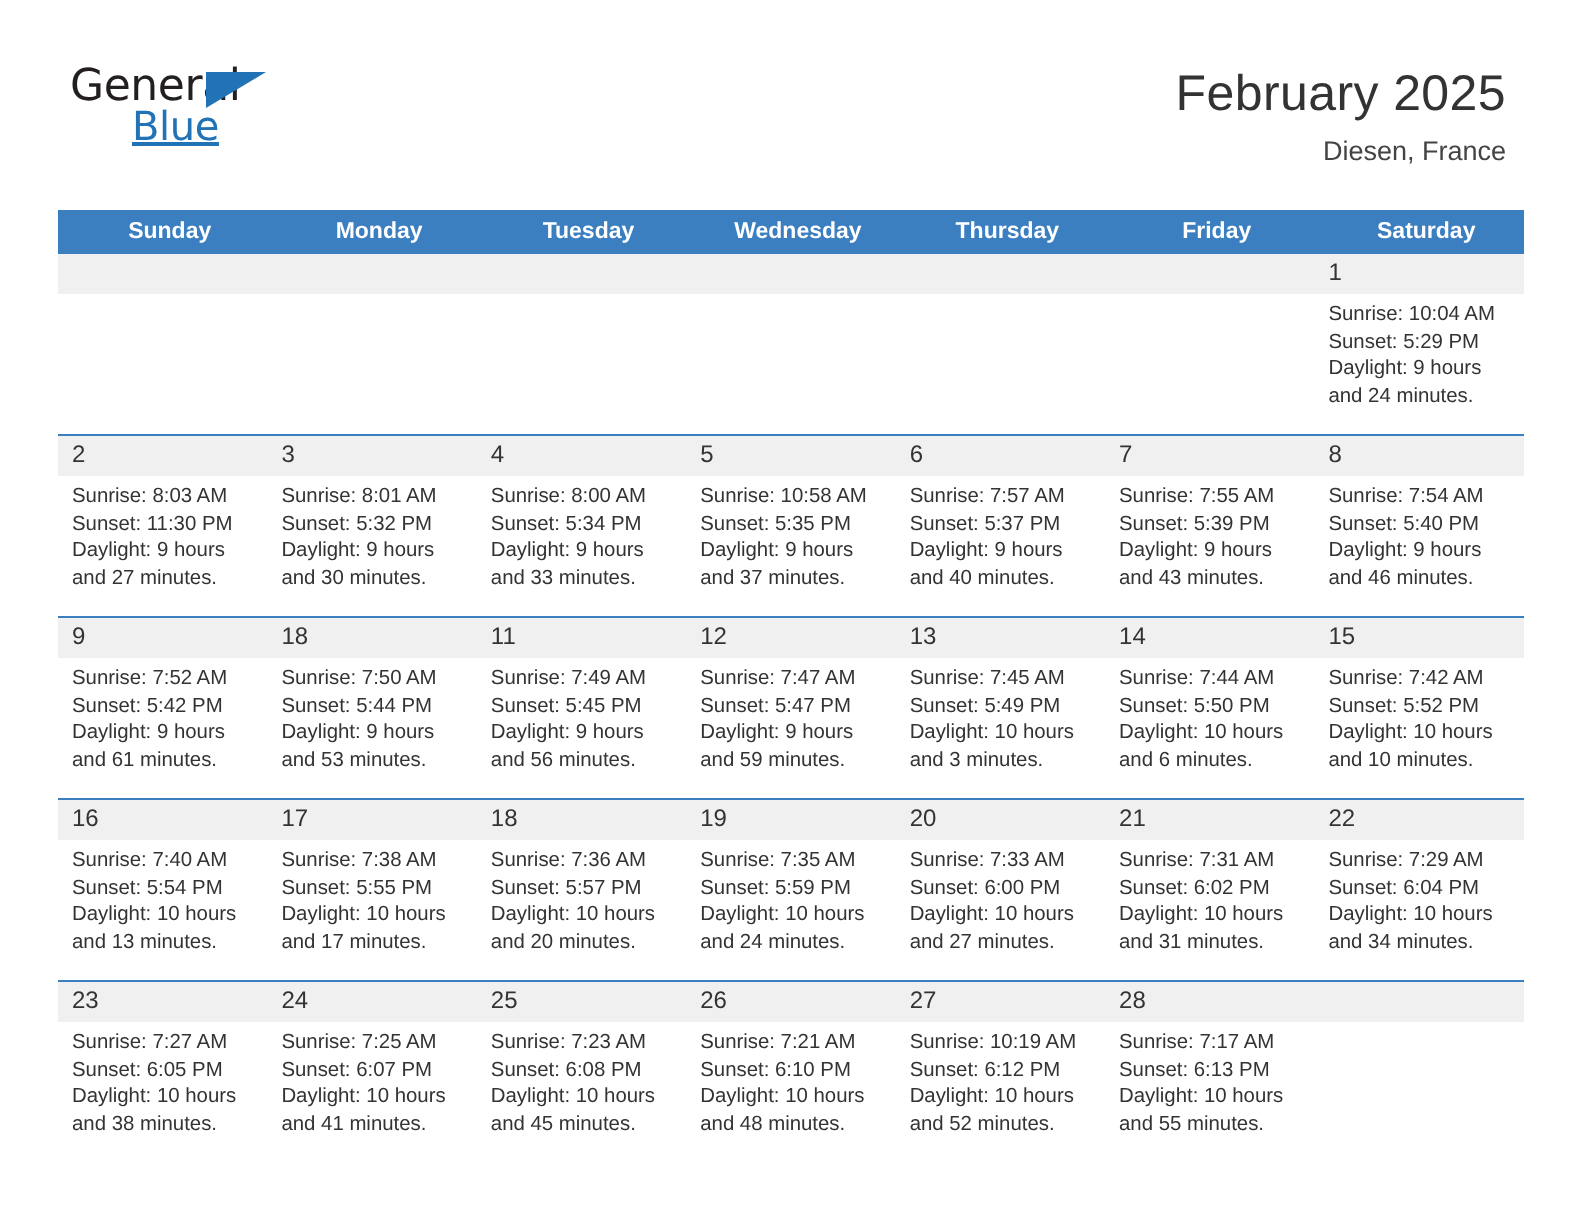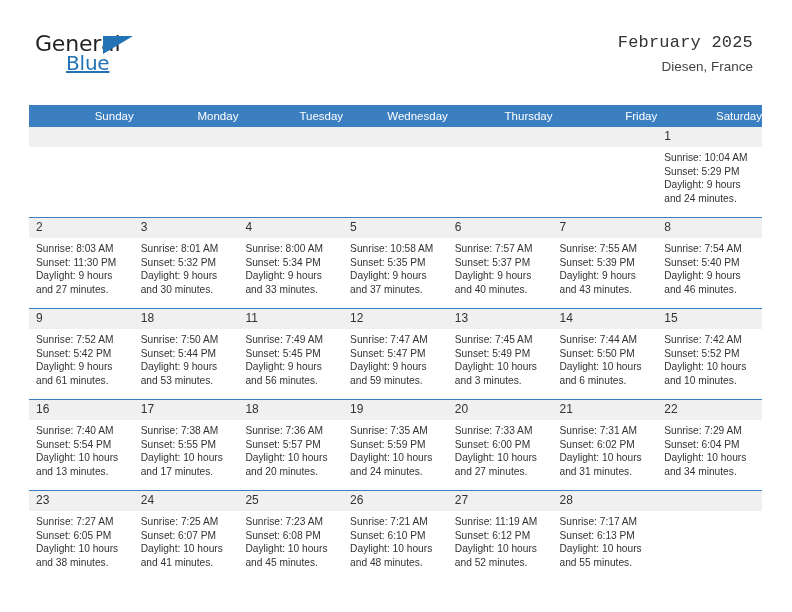--- a/index.html
+++ b/index.html
@@ -67,23 +67,23 @@
     height: 0;
     border-left: 30px solid #2272b6;
     border-bottom: 18px solid transparent;
   }
 
   .title-block {
     text-align: right;
     padding-top: 1px;
   }
   .cal-title {
-    font-size: 17px;
+    font-size: 25px;
     color: #333333;
-    font-family: Liberation Mono, monospace;
+    font-family: Liberation Sans, sans-serif;
     line-height: 1.1;
     letter-spacing: 0.2px;
   }
   .cal-subtitle {
     margin-top: 7px;
     font-size: 13.5px;
     color: #444444;
     line-height: 1.1;
     text-align: right;
   }
@@ -94,22 +94,22 @@
     left: 29px;
     top: 105px;
     width: 733px;
     border-collapse: collapse;
     table-layout: fixed;
   }
   .calendar th {
     background: #3c7fc1;
     color: #ffffff;
     font-size: 11.5px;
-    font-weight: normal;
-    text-align: right;
+    font-weight: bold;
+    text-align: center;
     padding: 5px 0 5px 7px;
     height: 20px;
     box-sizing: border-box;
   }
   .calendar td {
     vertical-align: top;
     padding: 0;
     border-top: 1px solid #3c7fc1;
     height: 90px;
     background: #ffffff;
@@ -499,21 +499,21 @@
                 <div>Sunset: 6:10 PM</div>
                 <div>Daylight: 10 hours</div>
                 <div>and 48 minutes.</div>
               </div>
             </div>
           </td>
           <td>
             <div class="cell-inner">
               <div class="daynum">27</div>
               <div class="info">
-                <div>Sunrise: 11:19 AM</div>
+                <div>Sunrise: 10:19 AM</div>
                 <div>Sunset: 6:12 PM</div>
                 <div>Daylight: 10 hours</div>
                 <div>and 52 minutes.</div>
               </div>
             </div>
           </td>
           <td>
             <div class="cell-inner">
               <div class="daynum">28</div>
               <div class="info">

